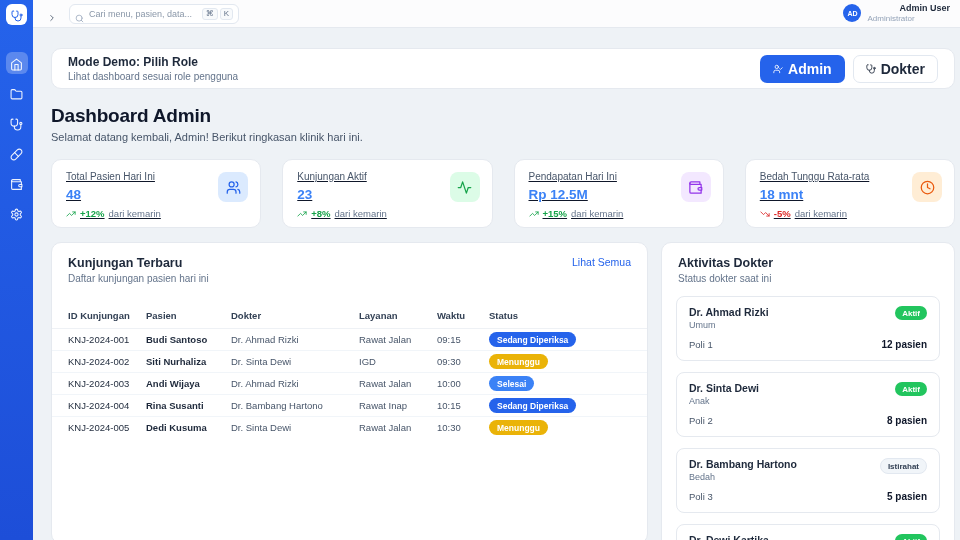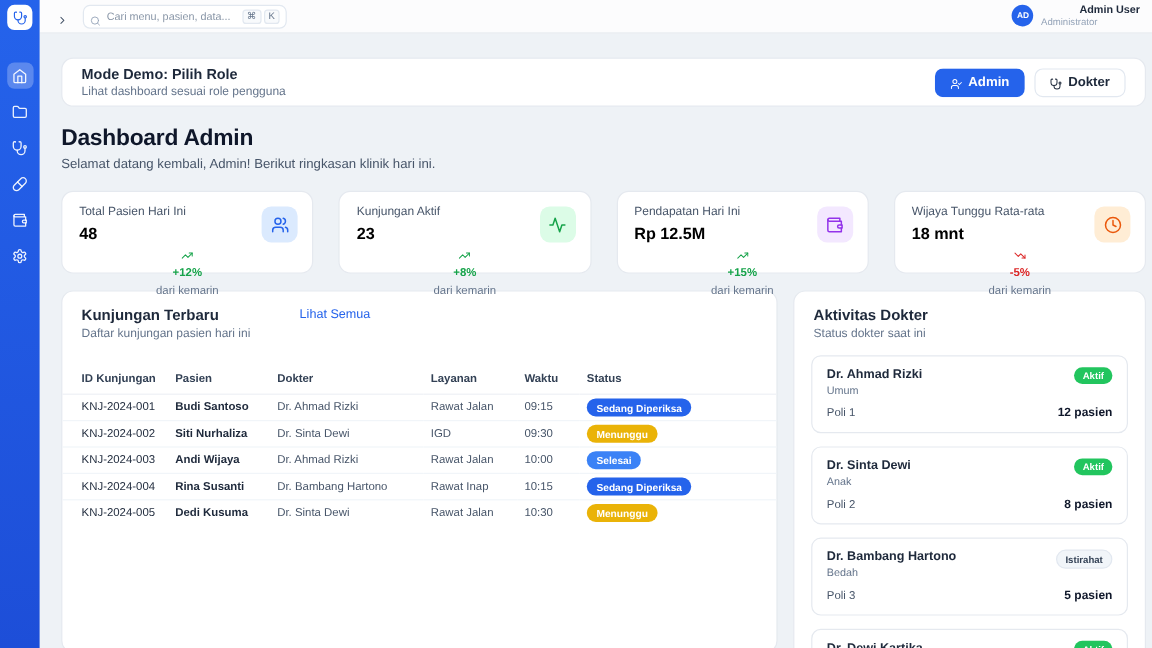--- a/index.html
+++ b/index.html
@@ -43,45 +43,45 @@
   .main { position:absolute; left:33px; top:28px; right:0; bottom:0; overflow:hidden;
     padding:20px 5px 0 18px; background:#eef2f6; }
 
   .card { background:#ffffff; border:1px solid #e5e9ef; border-radius:10px; }
 
   .demo-banner { display:flex; align-items:center; justify-content:space-between;
     padding:8px 16px; height:41px; }
   .demo-title { font-size:12px; font-weight:bold; color:#1e293b; }
   .demo-sub { font-size:10px; color:#64748b; margin-top:2px; }
   .role-buttons { display:flex; gap:8px; }
-  .role-btn { display:flex; align-items:flex-end; gap:5px; font-size:11px; font-weight:bold;
+  .role-btn { display:flex; align-items:flex-start; gap:5px; font-size:14px; font-weight:bold;
     border-radius:7px; padding:5px 12px; cursor:pointer; border:1px solid transparent; }
   .role-btn svg { width:10px; height:10px; }
   .role-btn.primary { background:#2563eb; color:#ffffff; }
   .role-btn.ghost { background:#ffffff; color:#1e293b; border-color:#e2e8f0; }
 
   .page-head { margin-top:16px; }
   .page-title { font-size:19px; font-weight:bold; color:#0f172a; letter-spacing:-0.2px; }
   .page-sub { font-size:11px; color:#475569; margin-top:4px; }
 
-  .stats-grid { display:grid; grid-template-columns:repeat(4,1fr); gap:21px; margin-top:16px; }
+  .stats-grid { display:grid; grid-template-columns:repeat(4,1fr); gap:21px; margin-top:16px;text-decoration:underline; }
   .stat-card { padding:11px 14px; position:relative; height:69px; }
   .stat-label { font-size:10px; color:#475569; }
-  .stat-value { font-size:13.5px; font-weight:bold; color:#000000; margin-top:5px; }
-  .stat-trend { font-size:9.5px; margin-top:6px; display:flex; align-items:center; gap:4px;flex-direction:column; }
+  .stat-value { font-size:13.5px; font-weight:bold; color:#3b82f6; margin-top:5px; }
+  .stat-trend { font-size:9.5px; margin-top:6px; display:flex; align-items:center; gap:4px; }
   .stat-trend svg { width:10px; height:10px; }
   .trend-pct { font-weight:bold; }
   .trend-suffix { color:#64748b; }
   .stat-icon { position:absolute; right:12px; top:12px; width:30px; height:30px;
     border-radius:8px; display:flex; align-items:center; justify-content:center; }
   .stat-icon svg { width:15px; height:15px; }
 
   .content-row { display:grid; grid-template-columns:1fr 294px; gap:13px; margin-top:14px;
     align-items:start; }
-  .panel-head { display:flex; align-items:flex-start; 
+  .panel-head { display:flex; align-items:flex-start; justify-content:space-between;
     padding:13px 16px 8px 16px; }
   .panel-title { font-size:12.5px; font-weight:bold; color:#1e293b; }
   .panel-sub { font-size:10px; color:#64748b; margin-top:3px; }
   .link { font-size:10.5px; color:#2563eb; cursor:pointer;padding-left:41px; }
 
   table { width:100%; border-collapse:collapse; margin-top:14px; }
   thead th { text-align:left; font-size:9.5px; color:#334155; font-weight:bold;
     padding:4px 6px 7px 6px; border-bottom:1px solid #eef1f5; }
   tbody td { font-size:9.5px; color:#475569; padding:3px 6px; border-bottom:1px solid #f1f5f9; }
   tbody tr:last-child td { border-bottom:none; }
@@ -266,21 +266,21 @@
         </div>
         <div class="stat-icon" style="background:#f3e8ff;color:#9333ea">
           <span style="width:15px;height:15px;display:block"><svg viewBox="0 0 24 24" fill="none" stroke="currentColor" stroke-width="2" stroke-linecap="round" stroke-linejoin="round">
               <path d="M21 12V7H5a2 2 0 0 1 0-4h14v4"></path>
               <path d="M3 5v14a2 2 0 0 0 2 2h16v-5"></path>
               <path d="M18 12a2 2 0 0 0 0 4h4v-4Z"></path>
             </svg></span>
         </div>
       </div>
       <div class="card stat-card">
-        <div class="stat-label">Wijaya Tunggu Rata-rata</div>
+        <div class="stat-label">Bedah Tunggu Rata-rata</div>
         <div class="stat-value">18 mnt</div>
         <div class="stat-trend">
           <span style="width:10px;height:10px;display:block;color:#dc2626"><svg viewBox="0 0 24 24" fill="none" stroke="currentColor" stroke-width="2" stroke-linecap="round" stroke-linejoin="round">
               <polyline points="22 17 13.5 8.5 8.5 13.5 2 7"></polyline>
               <polyline points="16 17 22 17 22 11"></polyline>
             </svg></span>
           <span class="trend-pct" style="color:#dc2626">-5%</span>
           <span class="trend-suffix">dari kemarin</span>
         </div>
         <div class="stat-icon" style="background:#ffedd5;color:#ea580c">

